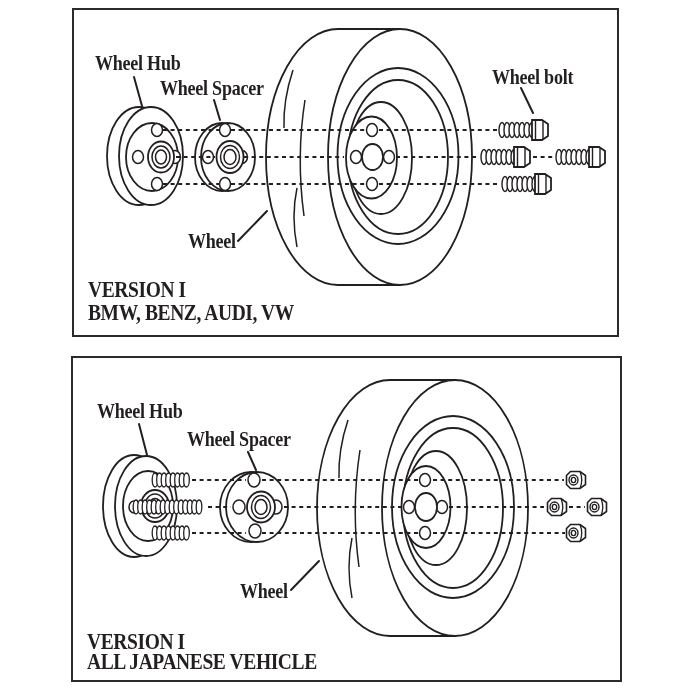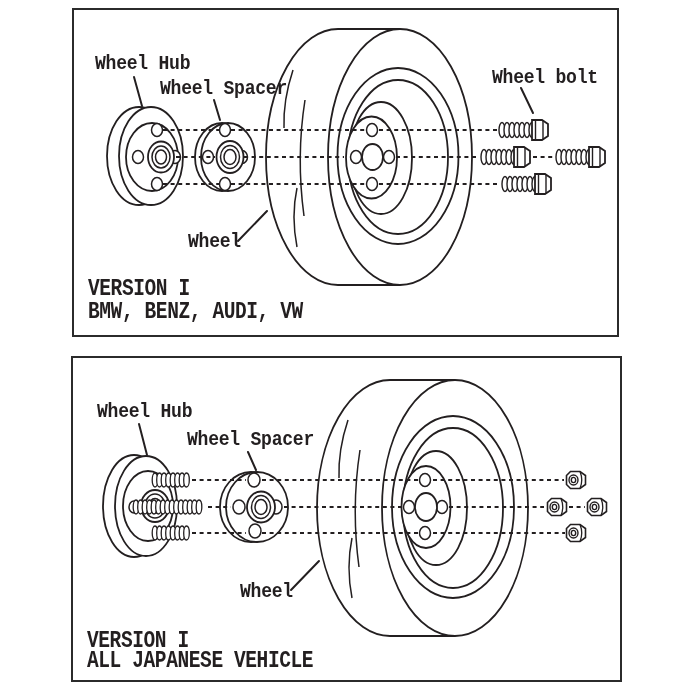--- a/index.html
+++ b/index.html
@@ -3,21 +3,21 @@
 <meta charset="utf-8">
 <style>
   :root{
     --line:#231f20;
     --panel-border:#2b2b2b;
     --bg:#ffffff;
   }
   html,body{margin:0;padding:0;background:var(--bg);}
   #stage{
     position:relative;width:700px;height:700px;background:var(--bg);
-    font-family:Liberation Mono, monospace;overflow:hidden;
+    font-family:Liberation Serif, serif;overflow:hidden;
   }
   .panel{
     position:absolute;border:2px solid var(--panel-border);
     box-sizing:border-box;background:var(--bg);
   }
   #panel1{left:72px;top:8px;width:547px;height:329px;}
   #panel2{left:71px;top:356px;width:551px;height:326px;}
   #artwork{position:absolute;left:0;top:0;}
   .diagram-label{
     position:absolute;font-weight:bold;color:var(--line);

